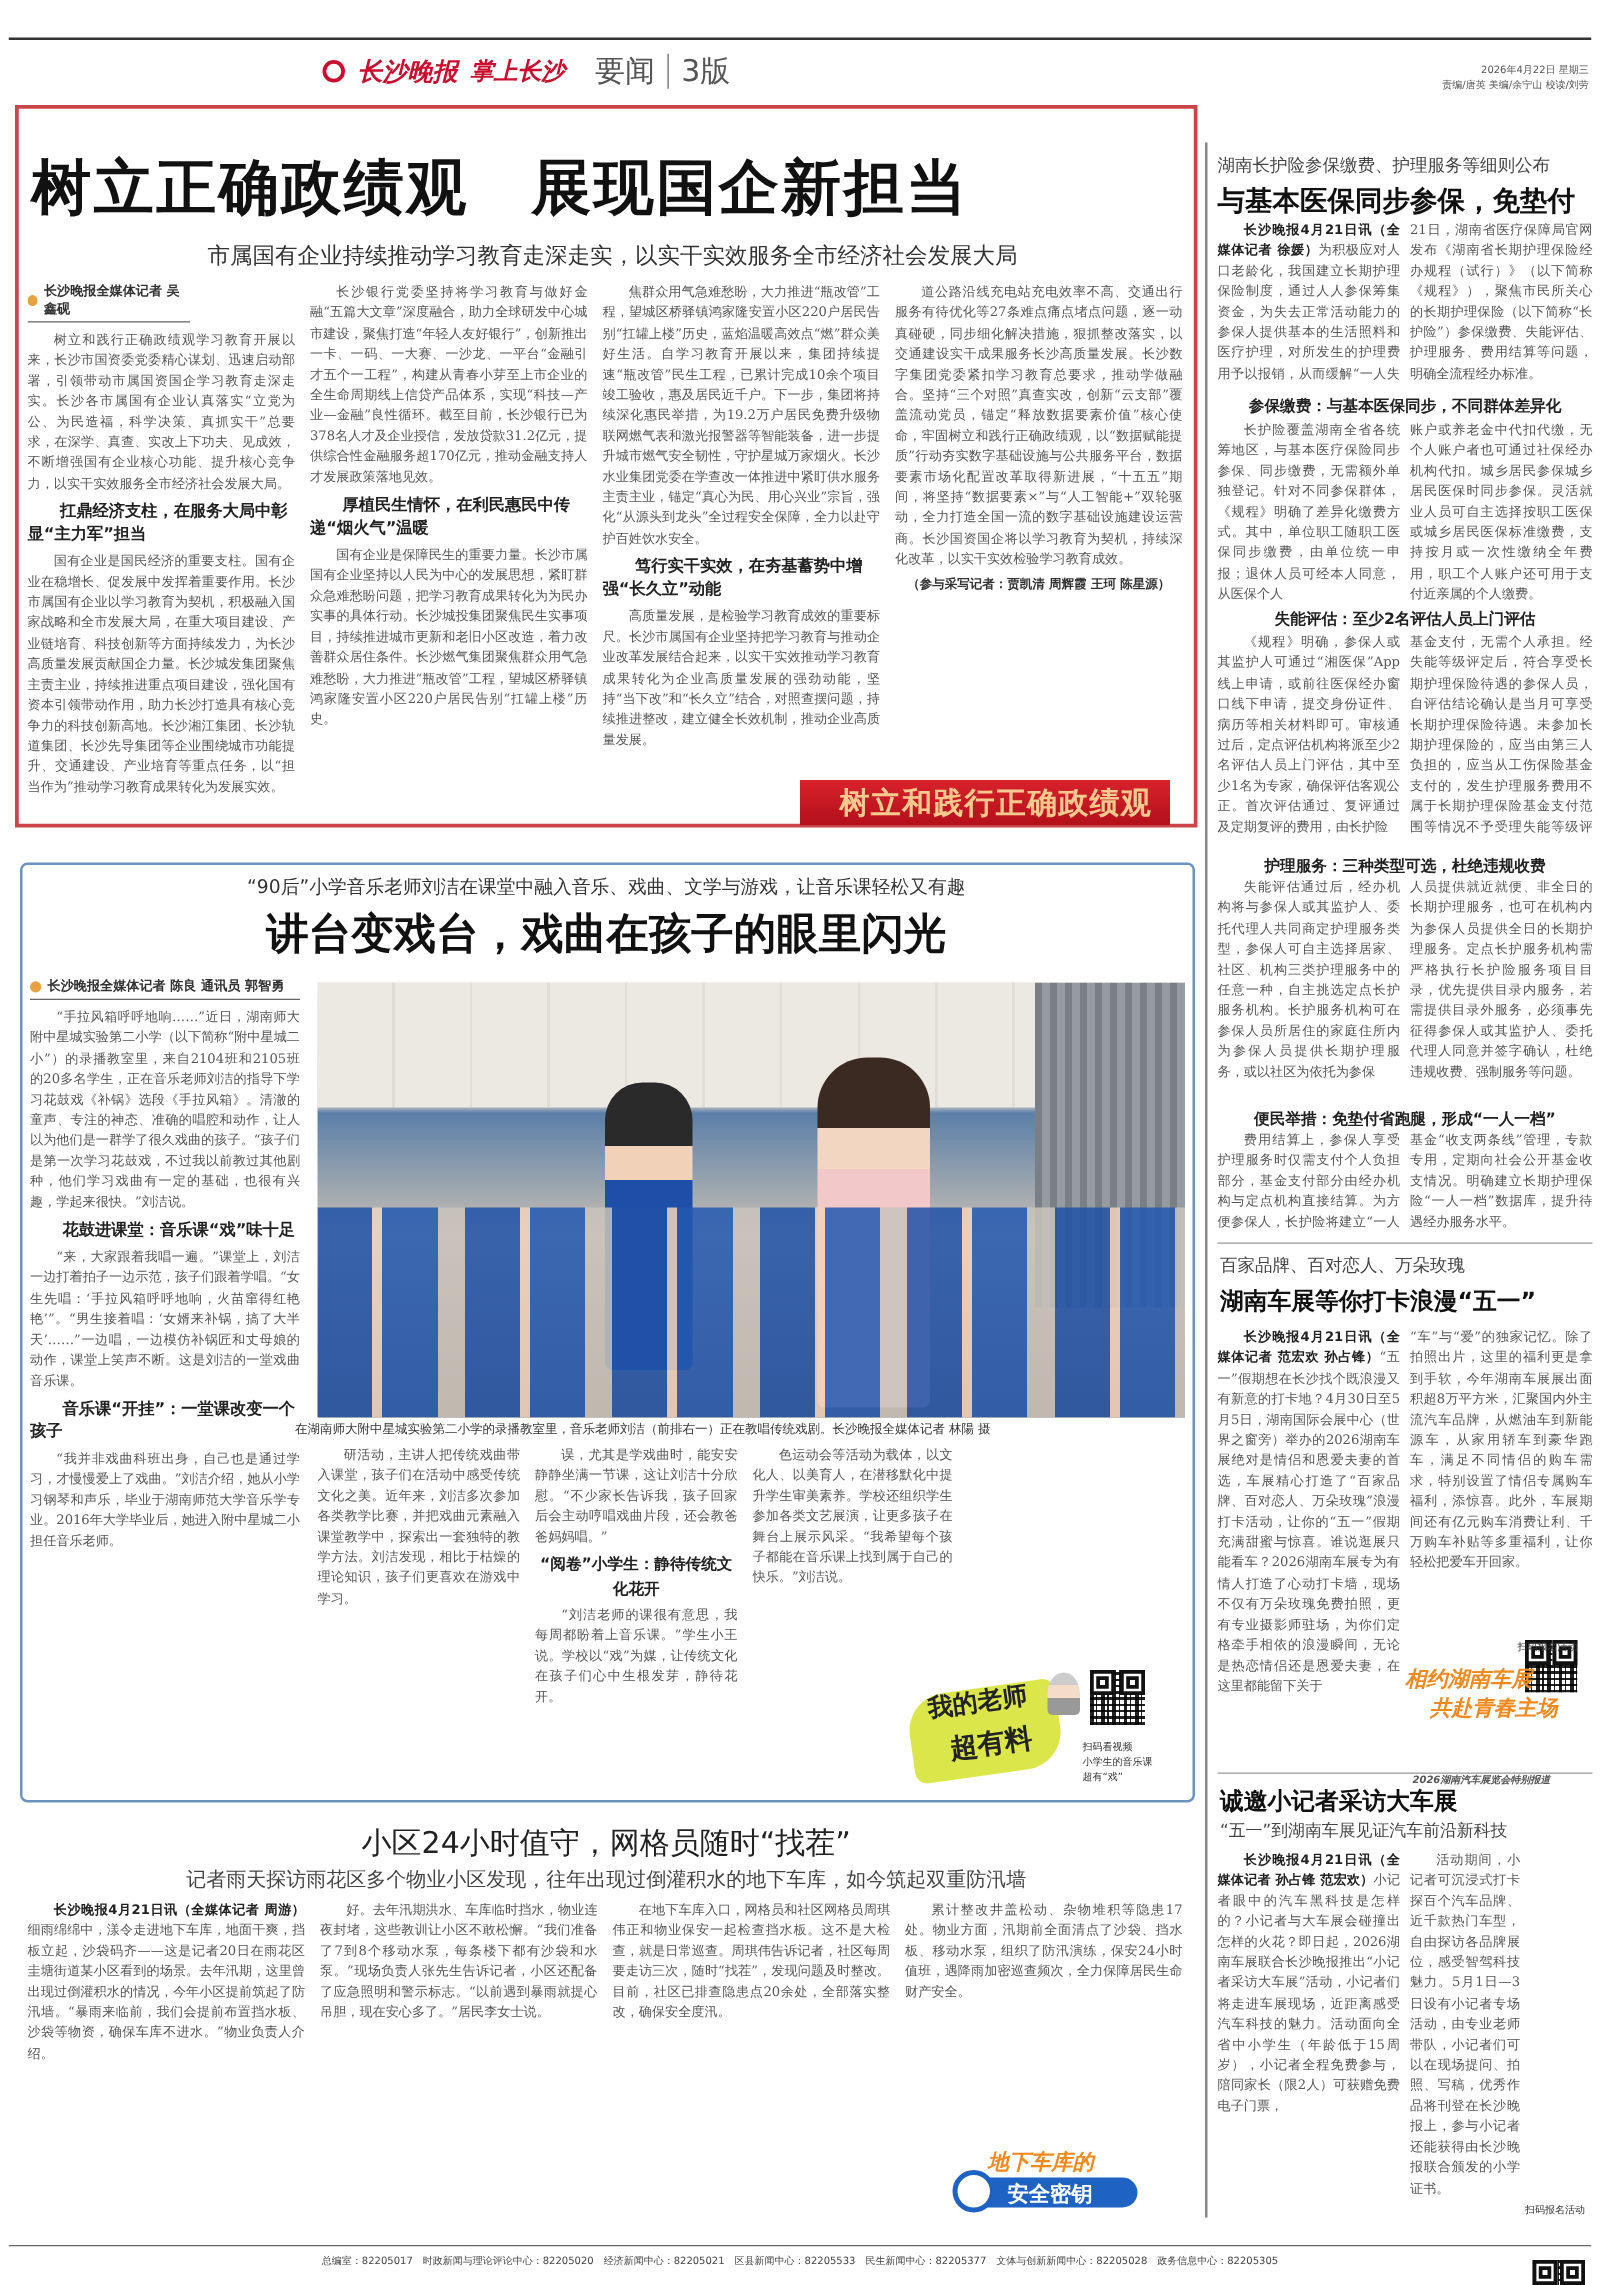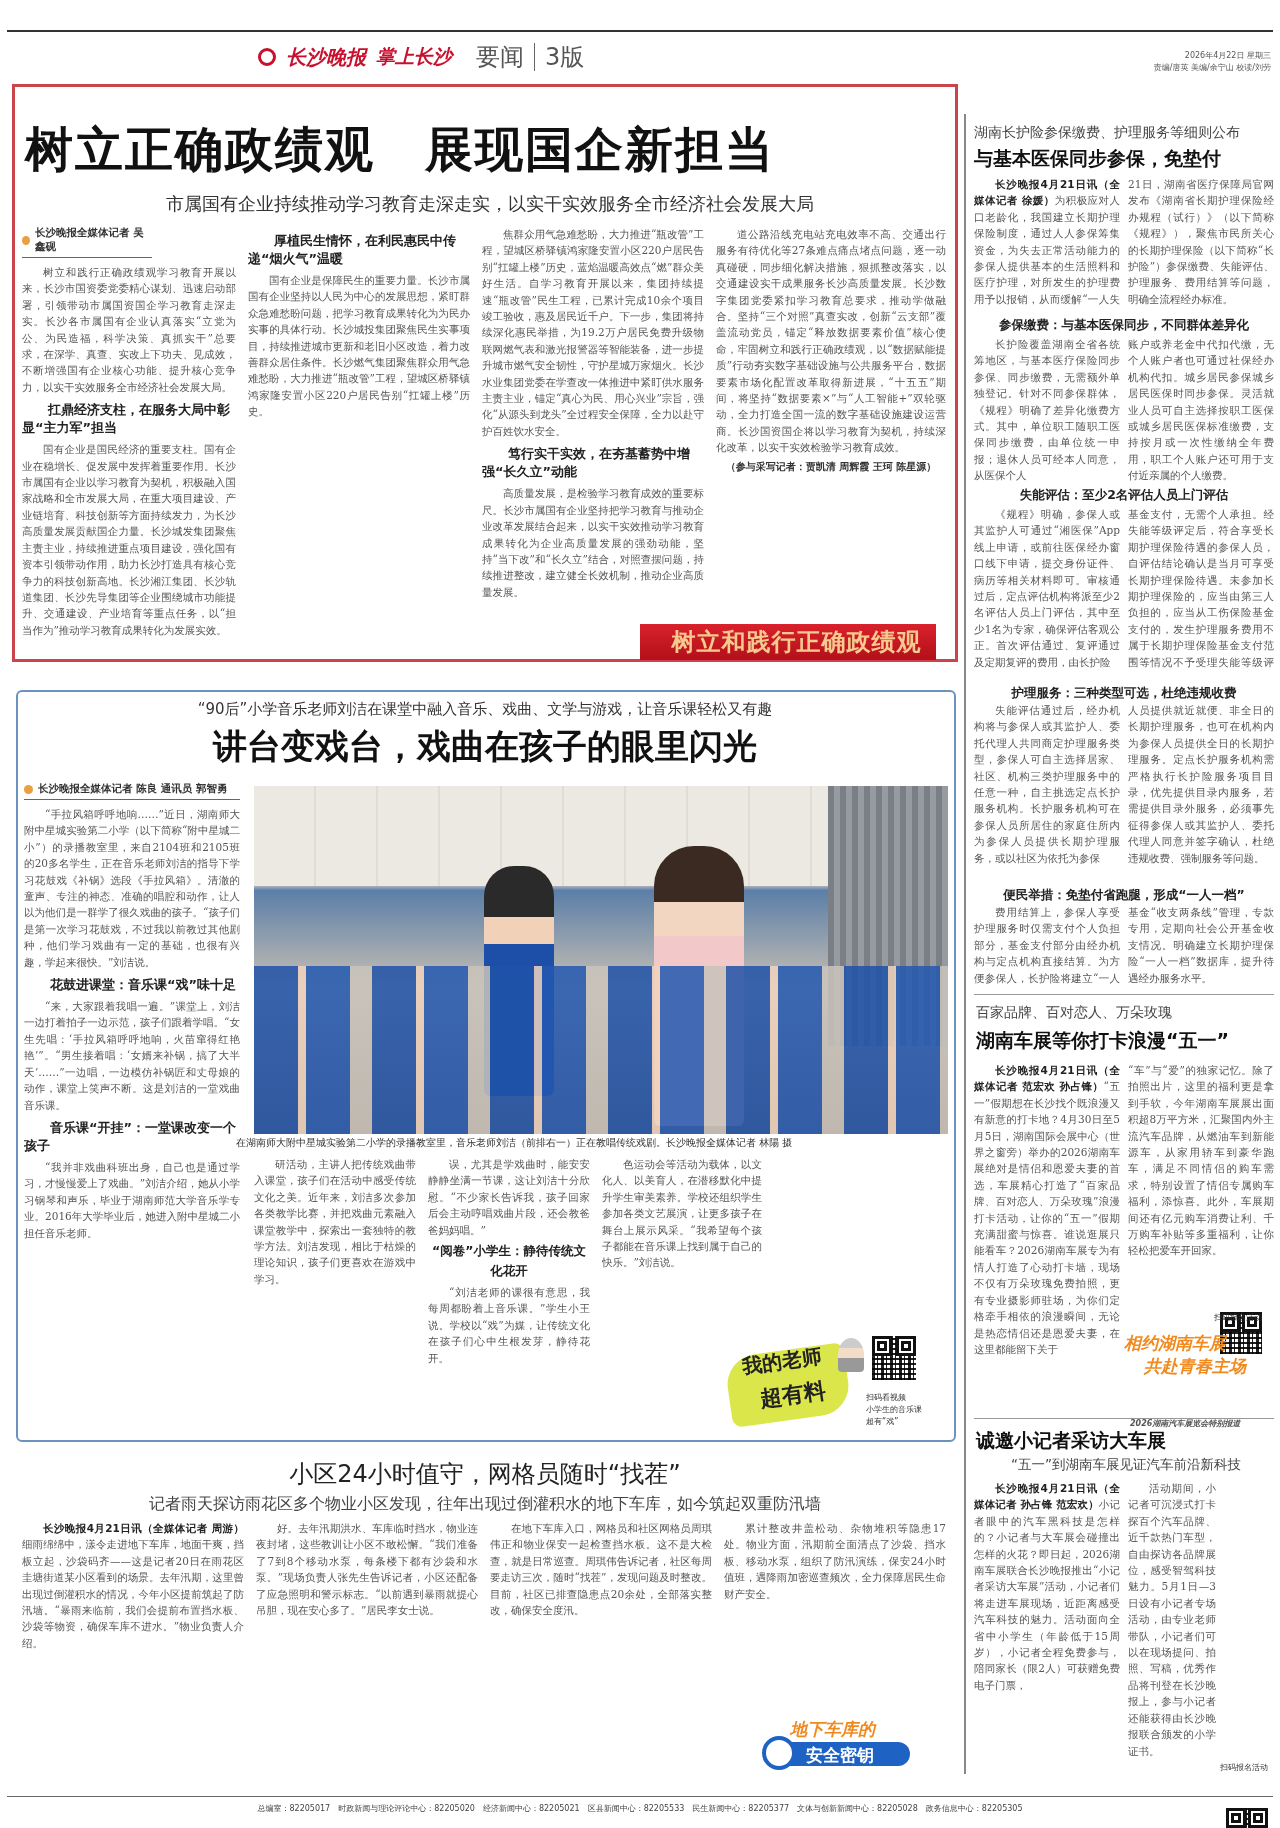--- a/index.html
+++ b/index.html
@@ -44,20 +44,21 @@
 <div class="col" style="left:22px;top:226px;width:214px;height:428px;">
   <div class="byline" style="width:130px;">
       <span class="dot"></span>
       <span>长沙晚报全媒体记者 吴鑫砚</span>
     </div>
   <div class="body-text" style="margin-top:6px;">树立和践行正确政绩观学习教育开展以来，长沙市国资委党委精心谋划、迅速启动部署，引领带动市属国资国企学习教育走深走实。长沙各市属国有企业认真落实“立党为公、为民造福，科学决策、真抓实干”总要求，在深学、真查、实改上下功夫、见成效，不断增强国有企业核心功能、提升核心竞争力，以实干实效服务全市经济社会发展大局。</div>
   <div class="subhead">扛鼎经济支柱，在服务大局中彰显“主力军”担当</div>
   <div class="body-text">国有企业是国民经济的重要支柱。国有企业在稳增长、促发展中发挥着重要作用。长沙市属国有企业以学习教育为契机，积极融入国家战略和全市发展大局，在重大项目建设、产业链培育、科技创新等方面持续发力，为长沙高质量发展贡献国企力量。长沙城发集团聚焦主责主业，持续推进重点项目建设，强化国有资本引领带动作用，助力长沙打造具有核心竞争力的科技创新高地。长沙湘江集团、长沙轨道集团、长沙先导集团等企业围绕城市功能提升、交通建设、产业培育等重点任务，以“担当作为”推动学习教育成果转化为发展实效。</div>
 </div>
 <div class="col" style="left:248px;top:226px;width:222px;height:428px;">
+  <div class="body-text">长沙银行党委坚持将学习教育与做好金融“五篇大文章”深度融合，助力全球研发中心城市建设，聚焦打造“年轻人友好银行”，创新推出一卡、一码、一大赛、一沙龙、一平台“金融引才五个一工程”，构建从青春小芽至上市企业的全生命周期线上信贷产品体系，实现“科技—产业—金融”良性循环。截至目前，长沙银行已为378名人才及企业授信，发放贷款31.2亿元，提供综合性金融服务超170亿元，推动金融支持人才发展政策落地见效。</div>
   <div class="subhead">厚植民生情怀，在利民惠民中传递“烟火气”温暖</div>
   <div class="body-text">国有企业是保障民生的重要力量。长沙市属国有企业坚持以人民为中心的发展思想，紧盯群众急难愁盼问题，把学习教育成果转化为为民办实事的具体行动。长沙城投集团聚焦民生实事项目，持续推进城市更新和老旧小区改造，着力改善群众居住条件。长沙燃气集团聚焦群众用气急难愁盼，大力推进“瓶改管”工程，望城区桥驿镇鸿家隆安置小区220户居民告别“扛罐上楼”历史。</div>
 </div>
 <div class="col" style="left:482px;top:226px;width:222px;height:428px;">
   <div class="body-text">焦群众用气急难愁盼，大力推进“瓶改管”工程，望城区桥驿镇鸿家隆安置小区220户居民告别“扛罐上楼”历史，蓝焰温暖高效点“燃”群众美好生活。自学习教育开展以来，集团持续提速“瓶改管”民生工程，已累计完成10余个项目竣工验收，惠及居民近千户。下一步，集团将持续深化惠民举措，为19.2万户居民免费升级物联网燃气表和激光报警器等智能装备，进一步提升城市燃气安全韧性，守护星城万家烟火。长沙水业集团党委在学查改一体推进中紧盯供水服务主责主业，锚定“真心为民、用心兴业”宗旨，强化“从源头到龙头”全过程安全保障，全力以赴守护百姓饮水安全。</div>
   <div class="subhead">笃行实干实效，在夯基蓄势中增强“长久立”动能</div>
   <div class="body-text">高质量发展，是检验学习教育成效的重要标尺。长沙市属国有企业坚持把学习教育与推动企业改革发展结合起来，以实干实效推动学习教育成果转化为企业高质量发展的强劲动能，坚持“当下改”和“长久立”结合，对照查摆问题，持续推进整改，建立健全长效机制，推动企业高质量发展。</div>
 </div>
 <div class="col" style="left:716px;top:226px;width:230px;height:370px;">
   <div class="body-text">道公路沿线充电站充电效率不高、交通出行服务有待优化等27条难点痛点堵点问题，逐一动真碰硬，同步细化解决措施，狠抓整改落实，以交通建设实干成果服务长沙高质量发展。长沙数字集团党委紧扣学习教育总要求，推动学做融合。坚持“三个对照”真查实改，创新“云支部”覆盖流动党员，锚定“释放数据要素价值”核心使命，牢固树立和践行正确政绩观，以“数据赋能提质”行动夯实数字基础设施与公共服务平台，数据要素市场化配置改革取得新进展，“十五五”期间，将坚持“数据要素×”与“人工智能+”双轮驱动，全力打造全国一流的数字基础设施建设运营商。长沙国资国企将以学习教育为契机，持续深化改革，以实干实效检验学习教育成效。</div>
@@ -132,21 +133,21 @@
 <div class="abs" style="left:760px;top:1718px;width:160px;height:50px;">
   <div class="sans" style="position:absolute;left:30px;top:0;font-size:17px;font-weight:bold;font-style:italic;color:#f08a1e;">地下车库的</div>
   <div style="position:absolute;left:10px;top:24px;width:140px;height:24px;background:#1e63c4;border-radius:12px;"></div>
   <div style="position:absolute;left:2px;top:18px;width:34px;height:34px;border-radius:50%;background:#fff;border:4px solid #1e63c4;"></div>
   <div class="sans" style="position:absolute;left:46px;top:26px;font-size:17px;font-weight:bold;color:#fff;">安全密钥</div>
 </div>
 
 <div class="abs" style="left:964px;top:114px;width:2px;height:1660px;background:#888;"></div>
 
 <div class="abs sans" style="left:974px;top:124px;width:300px;font-size:14px;color:#444;">湖南长护险参保缴费、护理服务等细则公布</div>
-<div class="abs sans" style="left:974px;top:146px;width:300px;font-size:19px;font-weight:bold;color:#111;">与基本医保同步参保，免垫付</div>
+<div class="abs sans" style="left:974px;top:146px;width:300px;font-size:22px;font-weight:bold;color:#111;">与基本医保同步参保，免垫付</div>
 <div class="col" style="left:974px;top:176px;width:146px;height:132px;">
   <div class="body-text lead"><b>长沙晚报4月21日讯（全媒体记者 徐媛）</b><span>为积极应对人口老龄化，我国建立长期护理保险制度，通过人人参保筹集资金，为失去正常活动能力的参保人提供基本的生活照料和医疗护理，对所发生的护理费用予以报销，从而缓解“一人失能、全家失衡”的困境。</span></div>
 </div>
 <div class="col" style="left:1128px;top:176px;width:146px;height:132px;">
   <div class="body-text" style="text-indent:0;">21日，湖南省医疗保障局官网发布《湖南省长期护理保险经办规程（试行）》（以下简称《规程》），聚焦市民所关心的长期护理保险（以下简称“长护险”）参保缴费、失能评估、护理服务、费用结算等问题，明确全流程经办标准。</div>
 </div>
 <div class="abs subhead-c" style="left:974px;top:312px;width:300px;">参保缴费：与基本医保同步，不同群体差异化</div>
 <div class="col" style="left:974px;top:336px;width:146px;height:148px;">
     <div class="body-text">长护险覆盖湖南全省各统筹地区，与基本医疗保险同步参保、同步缴费，无需额外单独登记。针对不同参保群体，《规程》明确了差异化缴费方式。其中，单位职工随职工医保同步缴费，由单位统一申报；退休人员可经本人同意，从医保个人</div>
   </div>
@@ -189,21 +190,21 @@
 <div class="abs sans" style="left:1214px;top:1312px;font-size:8px;color:#333;">扫码报名活动</div>
 <div class="abs" style="left:1124px;top:1332px;width:152px;height:54px;">
   <div class="sans" style="font-size:17px;font-weight:bold;font-style:italic;color:#f08a1e;">相约湖南车展</div>
   <div class="sans" style="font-size:17px;font-weight:bold;font-style:italic;color:#f08a1e;margin-left:20px;">共赴青春主场</div>
   <div class="sans" style="font-size:8px;font-weight:bold;font-style:italic;color:#555;margin-left:6px;margin-top:40px;">2026湖南汽车展览会特别报道</div>
 </div>
 
 <div class="abs" style="left:974px;top:1418px;width:300px;height:1px;background:#999;"></div>
 
 <div class="abs sans" style="left:976px;top:1428px;width:300px;font-size:19px;font-weight:bold;color:#111;">诚邀小记者采访大车展</div>
-<div class="abs sans" style="left:976px;top:1456px;width:300px;font-size:13.5px;color:#444;text-align:center;">“五一”到湖南车展见证汽车前沿新科技</div>
+<div class="abs sans" style="left:976px;top:1456px;width:300px;font-size:13.5px;color:#444;">“五一”到湖南车展见证汽车前沿新科技</div>
 <div class="col" style="left:974px;top:1480px;width:146px;height:290px;">
   <div class="body-text lead"><b>长沙晚报4月21日讯（全媒体记者 孙占锋 范宏欢）</b><span>小记者眼中的汽车黑科技是怎样的？小记者与大车展会碰撞出怎样的火花？即日起，2026湖南车展联合长沙晚报推出“小记者采访大车展”活动，小记者们将走进车展现场，近距离感受汽车科技的魅力。活动面向全省中小学生（年龄低于15周岁），小记者全程免费参与，陪同家长（限2人）可获赠免费电子门票，</span></div>
 </div>
 <div class="col" style="left:1128px;top:1480px;width:88px;height:290px;">
   <div class="body-text">活动期间，小记者可沉浸式打卡探百个汽车品牌、近千款热门车型，自由探访各品牌展位，感受智驾科技魅力。5月1日—3日设有小记者专场活动，由专业老师带队，小记者们可以在现场提问、拍照、写稿，优秀作品将刊登在长沙晚报上，参与小记者还能获得由长沙晚报联合颁发的小学证书。</div>
 </div>
 <div class="abs qr" style="left:1224px;top:1712px;width:46px;height:46px;"></div>
 <div class="abs sans" style="left:1220px;top:1762px;font-size:8px;color:#333;">扫码报名活动</div>
 
 <div class="abs" style="left:7px;top:1796px;width:1266px;height:1px;background:#666;"></div>

